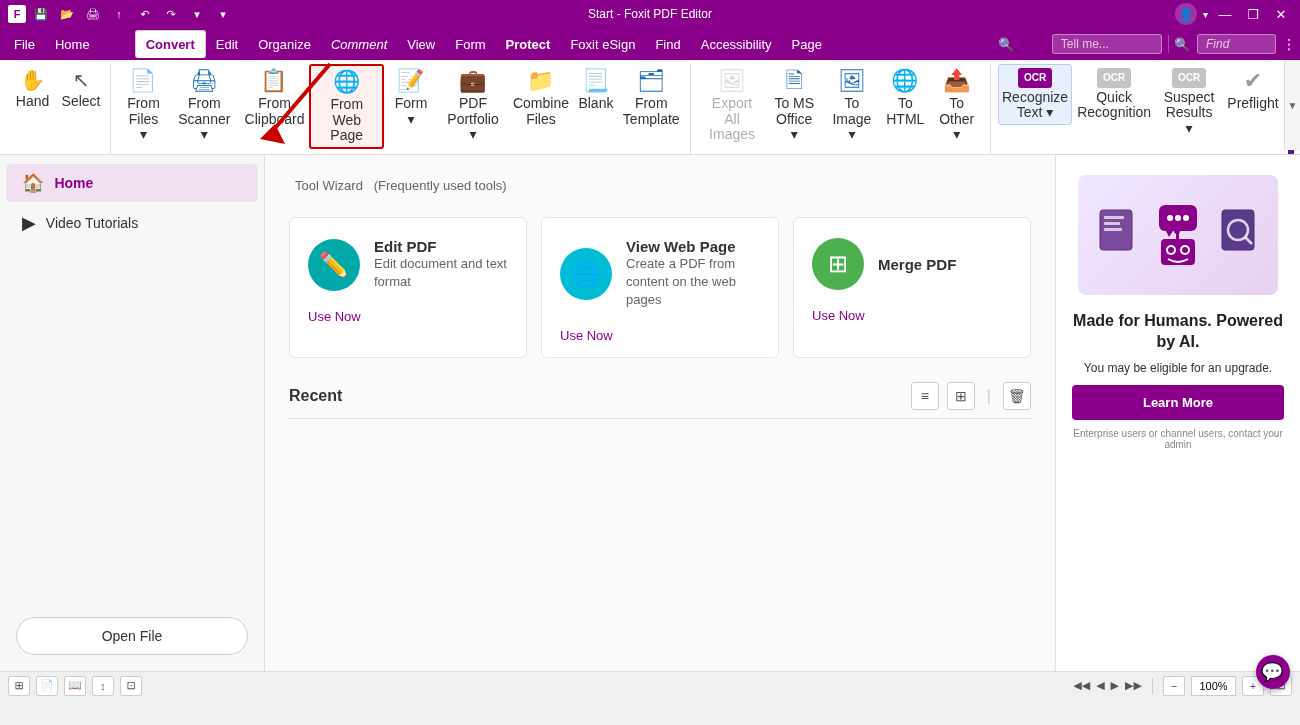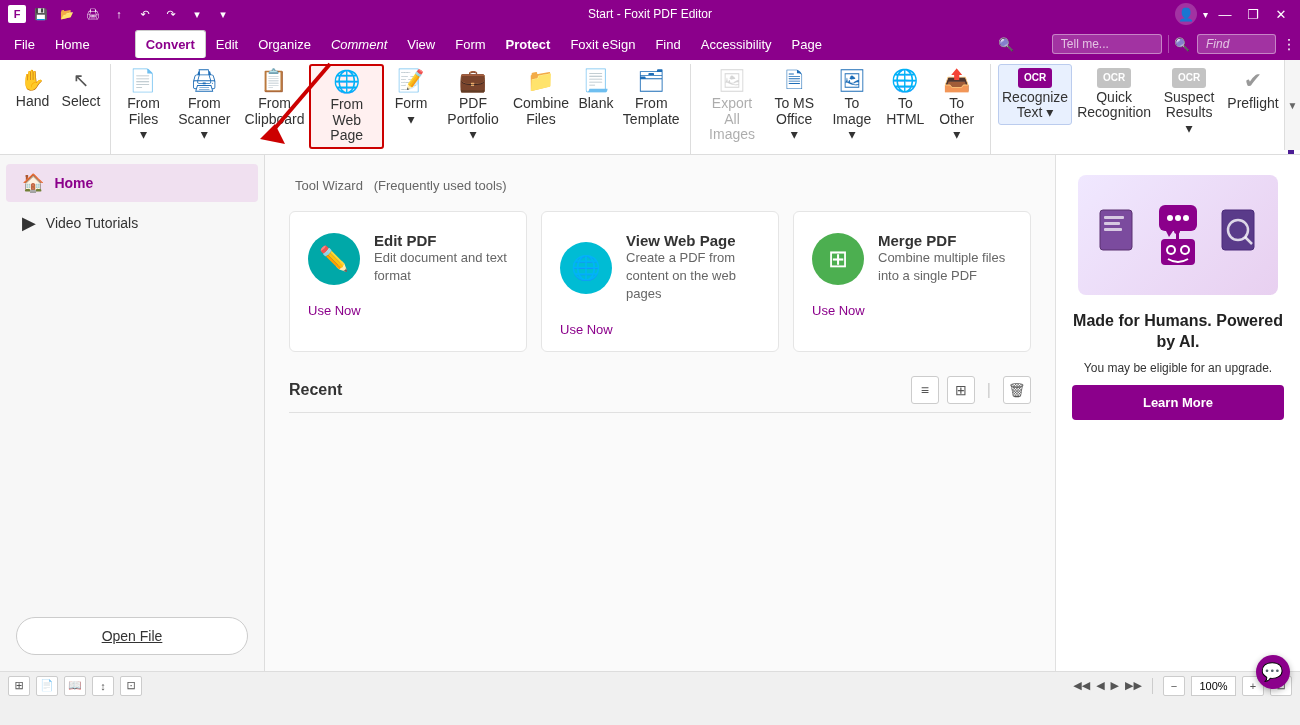--- a/index.html
+++ b/index.html
@@ -134,37 +134,36 @@
       margin: 12px 16px 8px;
       padding: 10px;
       border: 1px solid #ccc;
       border-radius: 20px;
       background: white;
       cursor: pointer;
       text-align: center;
       font-size: 14px;
       color: #333;
       font-weight: 500;
-      text-decoration: underline;
     }
 
     
     .content-area {
       flex: 1;
       background: #fafafa;
       overflow-y: auto;
       padding: 20px 24px;
     }
 
     
     .tool-wizard-title {
       font-size: 17px;
       font-weight: 600;
       color: #333;
-      margin-bottom: 16px;
+      margin-bottom: 22px;
     }
     .tool-wizard-title span { font-size: 13px; font-weight: 400; color: #666; margin-left: 6px; }
 
     .tool-cards {
       display: grid;
       grid-template-columns: repeat(3, 1fr);
       gap: 14px;
       margin-bottom: 24px;
     }
     .tool-card {
@@ -532,21 +531,20 @@
               </div>
             </div>
             <div class="tool-card-link">Use Now</div>
           </div>
 
           <div class="tool-card">
             <div class="tool-card-header">
               <div class="tool-card-circle green">⊞</div>
               <div class="tool-card-info">
                 <div class="tool-card-name">Merge PDF</div>
-                <div class="tool-card-desc">Combine multiple files into a single PDF</div>
               </div>
             </div>
             <div class="tool-card-link">Use Now</div>
           </div>
         </div>
       </div>
 
       <div class="recent-section">
         <div class="recent-header">
           <div class="recent-title">Recent</div>
@@ -601,20 +599,21 @@
             <circle cx="24" cy="22" r="10" fill="none" stroke="white" stroke-width="2.5" opacity="0.8"></circle>
             <line x1="31" y1="29" x2="38" y2="36" stroke="white" stroke-width="2.5" opacity="0.8"></line>
           </svg>
         </div>
       </div>
 
       <div class="ai-title">Made for Humans.
 Powered by AI.</div>
       <div class="ai-upgrade-text">You may be eligible for an upgrade.</div>
       <button class="ai-learn-btn">Learn More</button>
+      <div class="ai-enterprise-text">Enterprise users or channel users, contact your admin</div>
     </div>
   </div>
 
   <div class="status-bar">
     <div class="status-btn">⊞</div>
     <div class="status-btn">📄</div>
     <div class="status-btn">📖</div>
     <div class="status-btn">↕</div>
     <div class="status-btn">⊡</div>
     <div class="status-bar-right">

